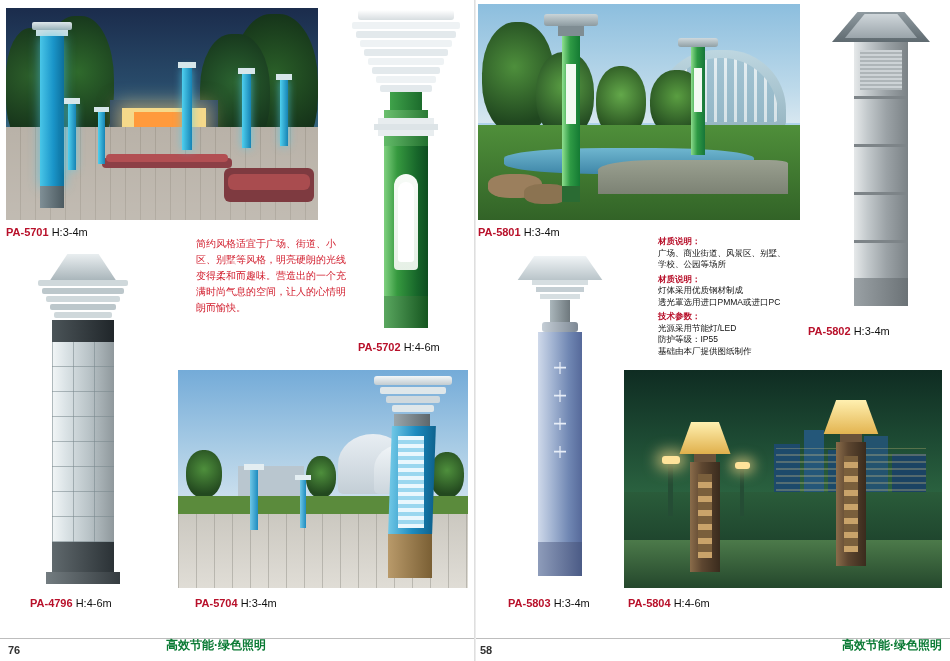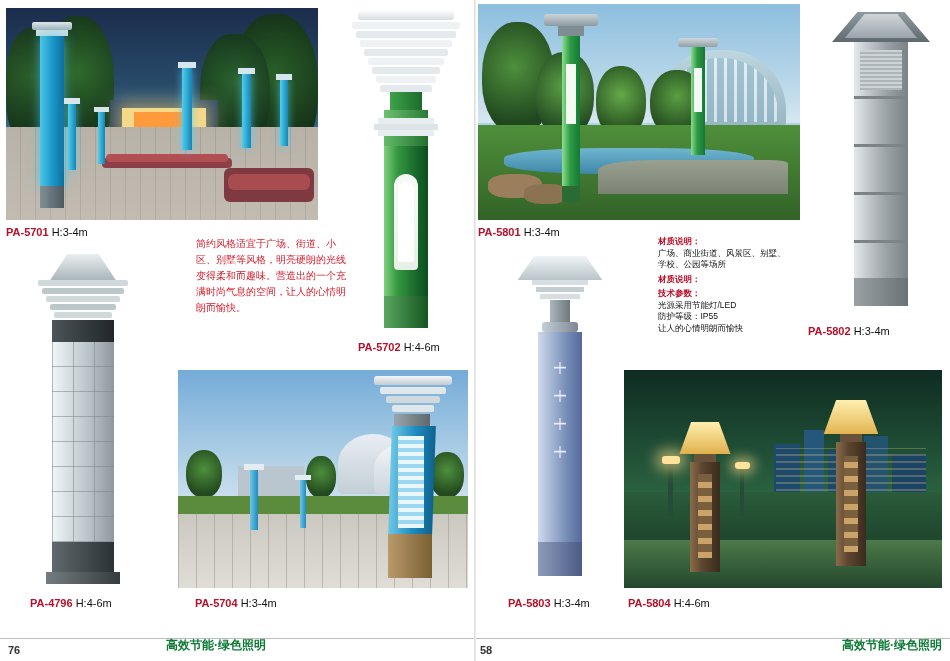--- a/index.html
+++ b/index.html
@@ -158,24 +158,26 @@
     <span>PA-5802</span>
     <span class="h">H:3-4m</span>
   </div>
 
   <div class="redtext" style="left:196px;top:236px;width:154px;">简约风格适宜于广场、街道、小区、别墅等风格，明亮硬朗的光线变得柔和而趣味。营造出的一个充满时尚气息的空间，让人的心情明朗而愉快。</div>
 
   <div class="spectext" style="left:658px;top:236px;">
     <div style="color:#b8102a;font-weight:bold;">材质说明：</div>
     <div>广场、商业街道、风景区、别墅、学校、公园等场所</div>
     <div style="color:#b8102a;font-weight:bold;margin-top:3px;">材质说明：</div>
+    <div style="white-space:pre-line;">灯体采用优质钢材制成
+透光罩选用进口PMMA或进口PC</div>
     <div style="color:#b8102a;font-weight:bold;margin-top:3px;">技术参数：</div>
     <div>光源采用节能灯/LED</div>
     <div>防护等级：IP55</div>
-    <div>让人的心情明朗而愉快</div>
+    <div>基础由本厂提供图纸制作</div>
   </div>
 
   <div class="photo" style="left:18px;top:250px;width:130px;height:340px;background:#ffffff;">
     <div style="position:absolute;left:26px;top:4px;width:78px;height:26px;background:linear-gradient(to bottom,#e9eef0,#aab6bb);clip-path:polygon(8% 100%,30% 0%,70% 0%,92% 100%);"></div>
     <div style="position:absolute;left:20px;top:30px;width:90px;height:6px;background:#cfd8db;border-radius:2px;"></div>
     <div style="position:absolute;left:24px;top:38px;width:82px;height:6px;background:#bcc7cb;border-radius:2px;"></div>
     <div style="position:absolute;left:28px;top:46px;width:74px;height:6px;background:#cfd8db;border-radius:2px;"></div>
     <div style="position:absolute;left:32px;top:54px;width:66px;height:6px;background:#bcc7cb;border-radius:2px;"></div>
     <div style="position:absolute;left:36px;top:62px;width:58px;height:6px;background:#cfd8db;border-radius:2px;"></div>
     <div style="position:absolute;left:34px;top:70px;width:62px;height:22px;background:linear-gradient(to right,#4b5458,#20262a);"></div>

